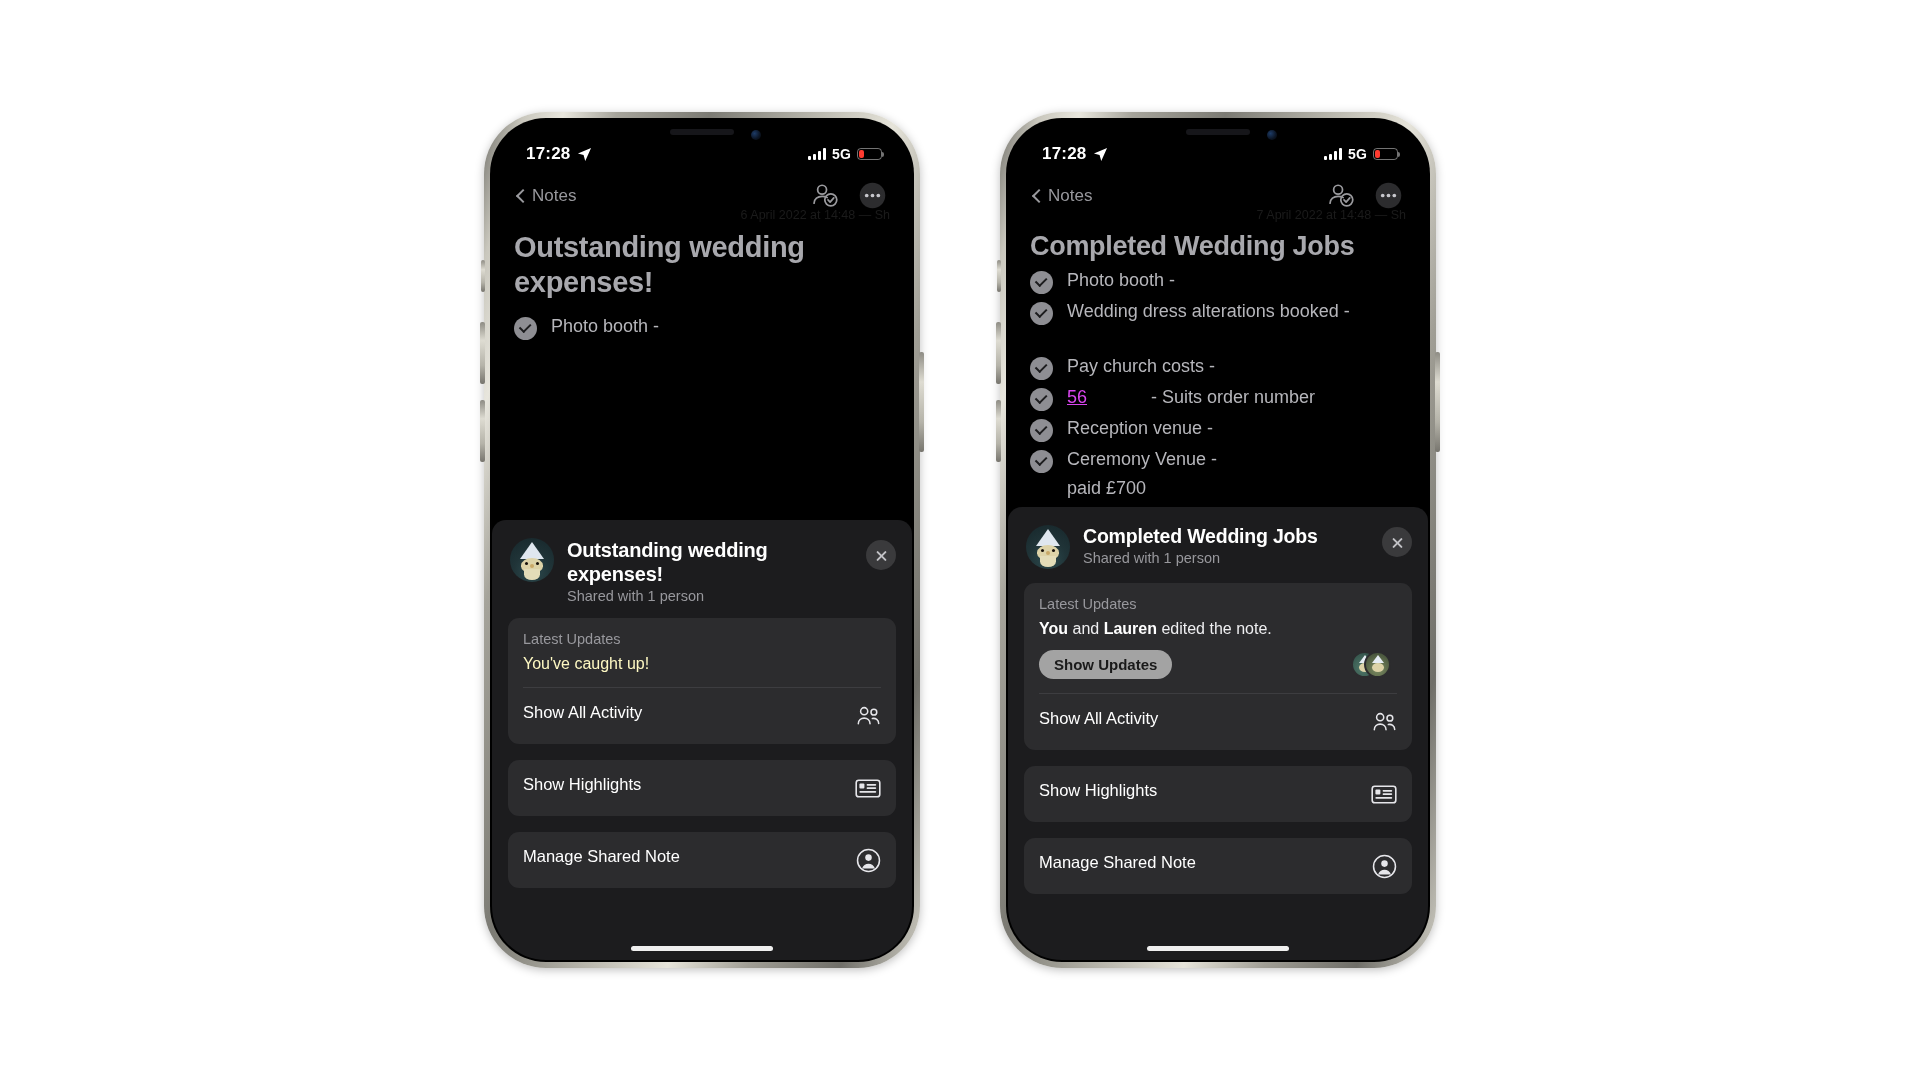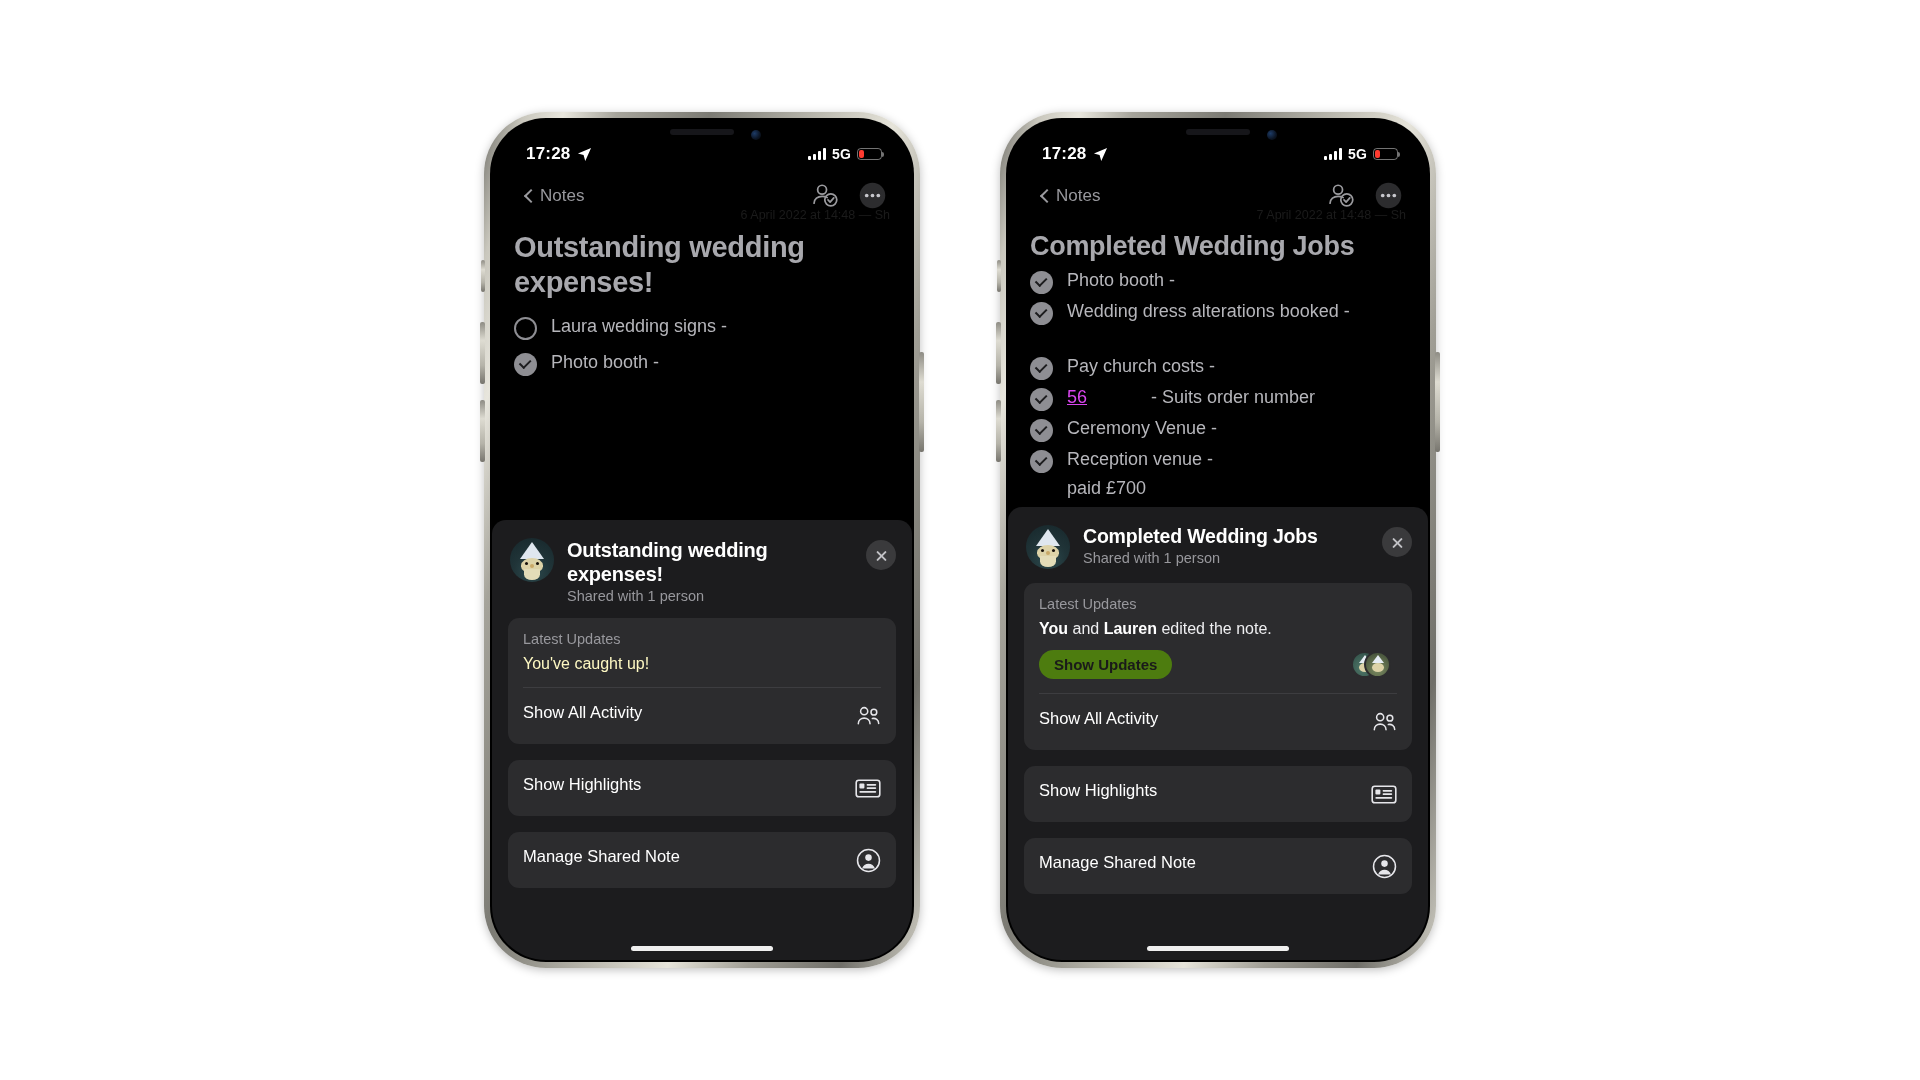--- a/index.html
+++ b/index.html
@@ -99,21 +99,21 @@
   }
   .batt::after{
     content:""; position:absolute; right:-3.4px; top:3.6px;
     width:2px;height:5px;border-radius:0 2px 2px 0;background:rgba(255,255,255,.45);
   }
   .batt-fill{ position:absolute; left:1.2px; top:1.2px; bottom:1.2px; width:22%;
     background:#ff3b30; border-radius:2px; }
 
   
   .navbar {
-    position: absolute; top: 54px; left: 16px; right: 0; height: 44px;
+    position: absolute; top: 54px; left: 8px; right: 0; height: 44px;
     display: flex; align-items: center; justify-content: space-between;
     padding: 0 24px 0 18px;
     z-index: 15;
   }
   .nav-back { display: flex; align-items: center; gap: 4px; cursor: default; }
   .chev {
     width: 10px; height: 10px;
     border-left: 2.4px solid #9a9a9e; border-bottom: 2.4px solid #9a9a9e;
     transform: rotate(45deg);
   }
@@ -222,21 +222,21 @@
   .card { background: #2c2c2e; border-radius: 11px; margin-bottom: 16px; overflow: hidden; }
   .card-pad { padding: 13px 21px 14px 15px; }
   .card-label { color: #98989d; font-size: 14.5px; margin-bottom: 8px; }
   .card-text { color: #fef9c3; font-size: 16px; }
   .card-text.bright { color: #efeff1; }
   .card-text b { color: #fff; font-weight: bold; }
   .divider { height: 1px; background: #3d3d40; margin: 0 15px; }
 
   .upd-row { display: flex; align-items: center; justify-content: space-between; margin-top: 12px; }
   .pill {
-    background: #4d7c0f; color: #1a1a1a;
+    background: #a3a3a3; color: #1a1a1a;
     font-size: 15px; font-weight: bold;
     padding: 6px 15px; border-radius: 16px;
   }
   .av-stack { position: relative; width: 40px; height: 27px; }
   .av-sm {
     position: absolute; top: 0; width: 27px; height: 27px; border-radius: 50%;
     border: 2px solid #2c2c2e; background: #4a5b52; overflow: hidden;
   }
   .av-sm.a { left: 0; background: radial-gradient(circle at 45% 65%, #51796a, #2c4a43); }
   .av-sm.b { left: 13px; background: radial-gradient(circle at 50% 70%, #7e8e63, #3b4733); }
@@ -328,24 +328,20 @@
               </svg>
             </span>
           </div>
         </div>
 
         <div class="note-body">
           <div class="note-date">6 April 2022 at 14:48 — Sh</div>
           <div class="note-title">Outstanding wedding expenses!</div>
 
           <div class="chk-row">
-            <span class="chk empty"></span>
-            <span class="chk-text">Laura wedding signs -</span>
-          </div>
-          <div class="chk-row">
             <span class="chk done"></span>
             <span class="chk-text">Photo booth -</span>
           </div>
         </div>
 
         <div class="sheet short">
           <div class="sheet-head">
             <div class="avatar">
               <span class="gnome-hat"></span>
               <span class="gnome-face">
@@ -496,25 +492,25 @@
           <div class="chk-row tight">
             <span class="chk done"></span>
             <span class="chk-text">Pay church costs -</span>
           </div>
           <div class="chk-row tight">
             <span class="chk done"></span>
             <span class="chk-text"><span class="link-num">56</span><span class="spacer-inline"></span><span>- Suits order number</span></span>
           </div>
           <div class="chk-row tight">
             <span class="chk done"></span>
-            <span class="chk-text">Ceremony Venue -</span>
+            <span class="chk-text">Reception venue -</span>
           </div>
           <div class="chk-row tight">
             <span class="chk done"></span>
-            <span class="chk-text">Reception venue -</span>
+            <span class="chk-text">Ceremony Venue -</span>
           </div>
           <div class="chk-row tight" style="margin-left:37px;margin-top:-2px;">
             <span class="chk-text">paid  £700</span>
           </div>
         </div>
 
         <div class="sheet tall">
           <div class="sheet-head">
             <div class="avatar">
               <span class="gnome-hat"></span>

